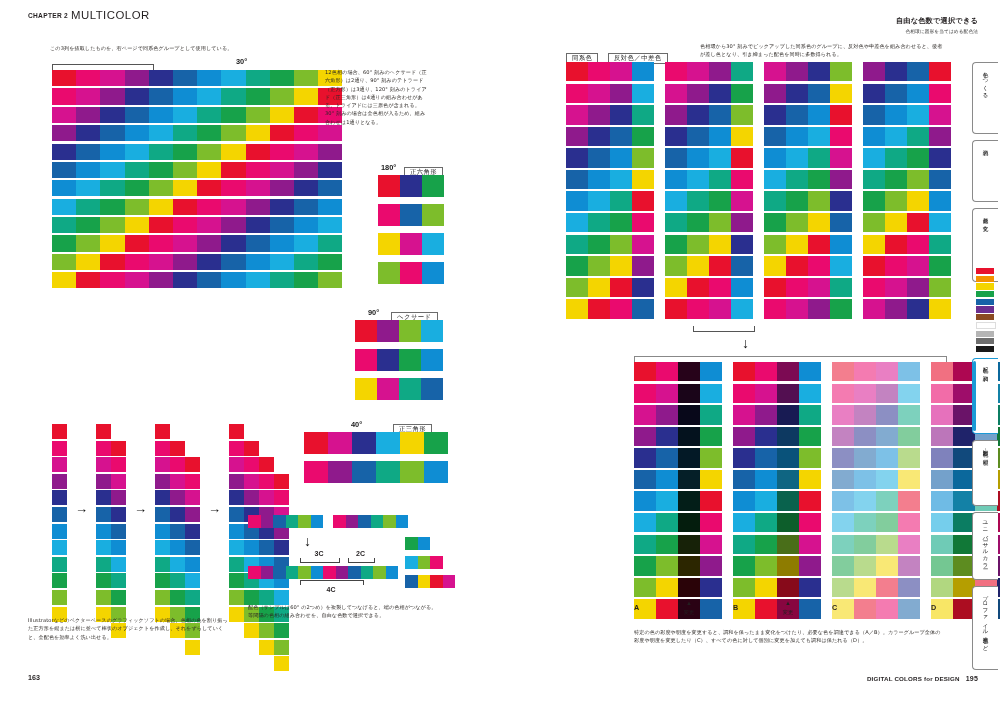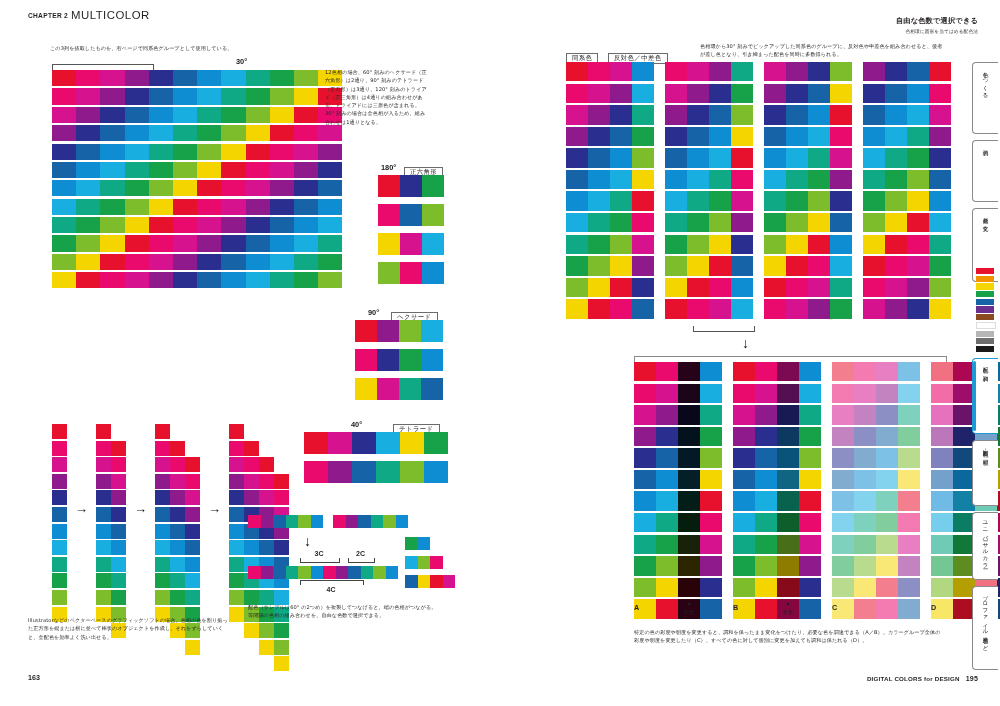--- a/index.html
+++ b/index.html
@@ -290,21 +290,21 @@
       <div class="row" style="margin-bottom: 7px;">
         <div class="sw" style="width: 22px; height: 22px; background: rgb(244, 213, 0); flex: 0 0 auto;"></div>
         <div class="sw" style="width: 22px; height: 22px; background: rgb(214, 18, 143); flex: 0 0 auto;"></div>
         <div class="sw" style="width: 22px; height: 22px; background: rgb(15, 169, 133); flex: 0 0 auto;"></div>
         <div class="sw" style="width: 22px; height: 22px; background: rgb(23, 99, 168); flex: 0 0 auto;"></div>
       </div>
     </div>
 
   <div class="abs deg" style="left:351px;top:420px;">40°</div>
   <div class="abs" style="left:393px;top:417px;">
-    <span class="boxlbl jp">テトラード</span>
+    <span class="boxlbl jp">正三角形</span>
   </div>
   <div class="abs" id="hexad" style="left:304px;top:432px;">
       <div class="row" style="margin-bottom: 7px;">
         <div class="sw" style="width: 24px; height: 22px; background: rgb(232, 17, 45); flex: 0 0 auto;"></div>
         <div class="sw" style="width: 24px; height: 22px; background: rgb(214, 18, 143); flex: 0 0 auto;"></div>
         <div class="sw" style="width: 24px; height: 22px; background: rgb(42, 47, 143); flex: 0 0 auto;"></div>
         <div class="sw" style="width: 24px; height: 22px; background: rgb(25, 174, 224); flex: 0 0 auto;"></div>
         <div class="sw" style="width: 24px; height: 22px; background: rgb(244, 213, 0); flex: 0 0 auto;"></div>
         <div class="sw" style="width: 24px; height: 22px; background: rgb(23, 162, 74); flex: 0 0 auto;"></div>
       </div>

